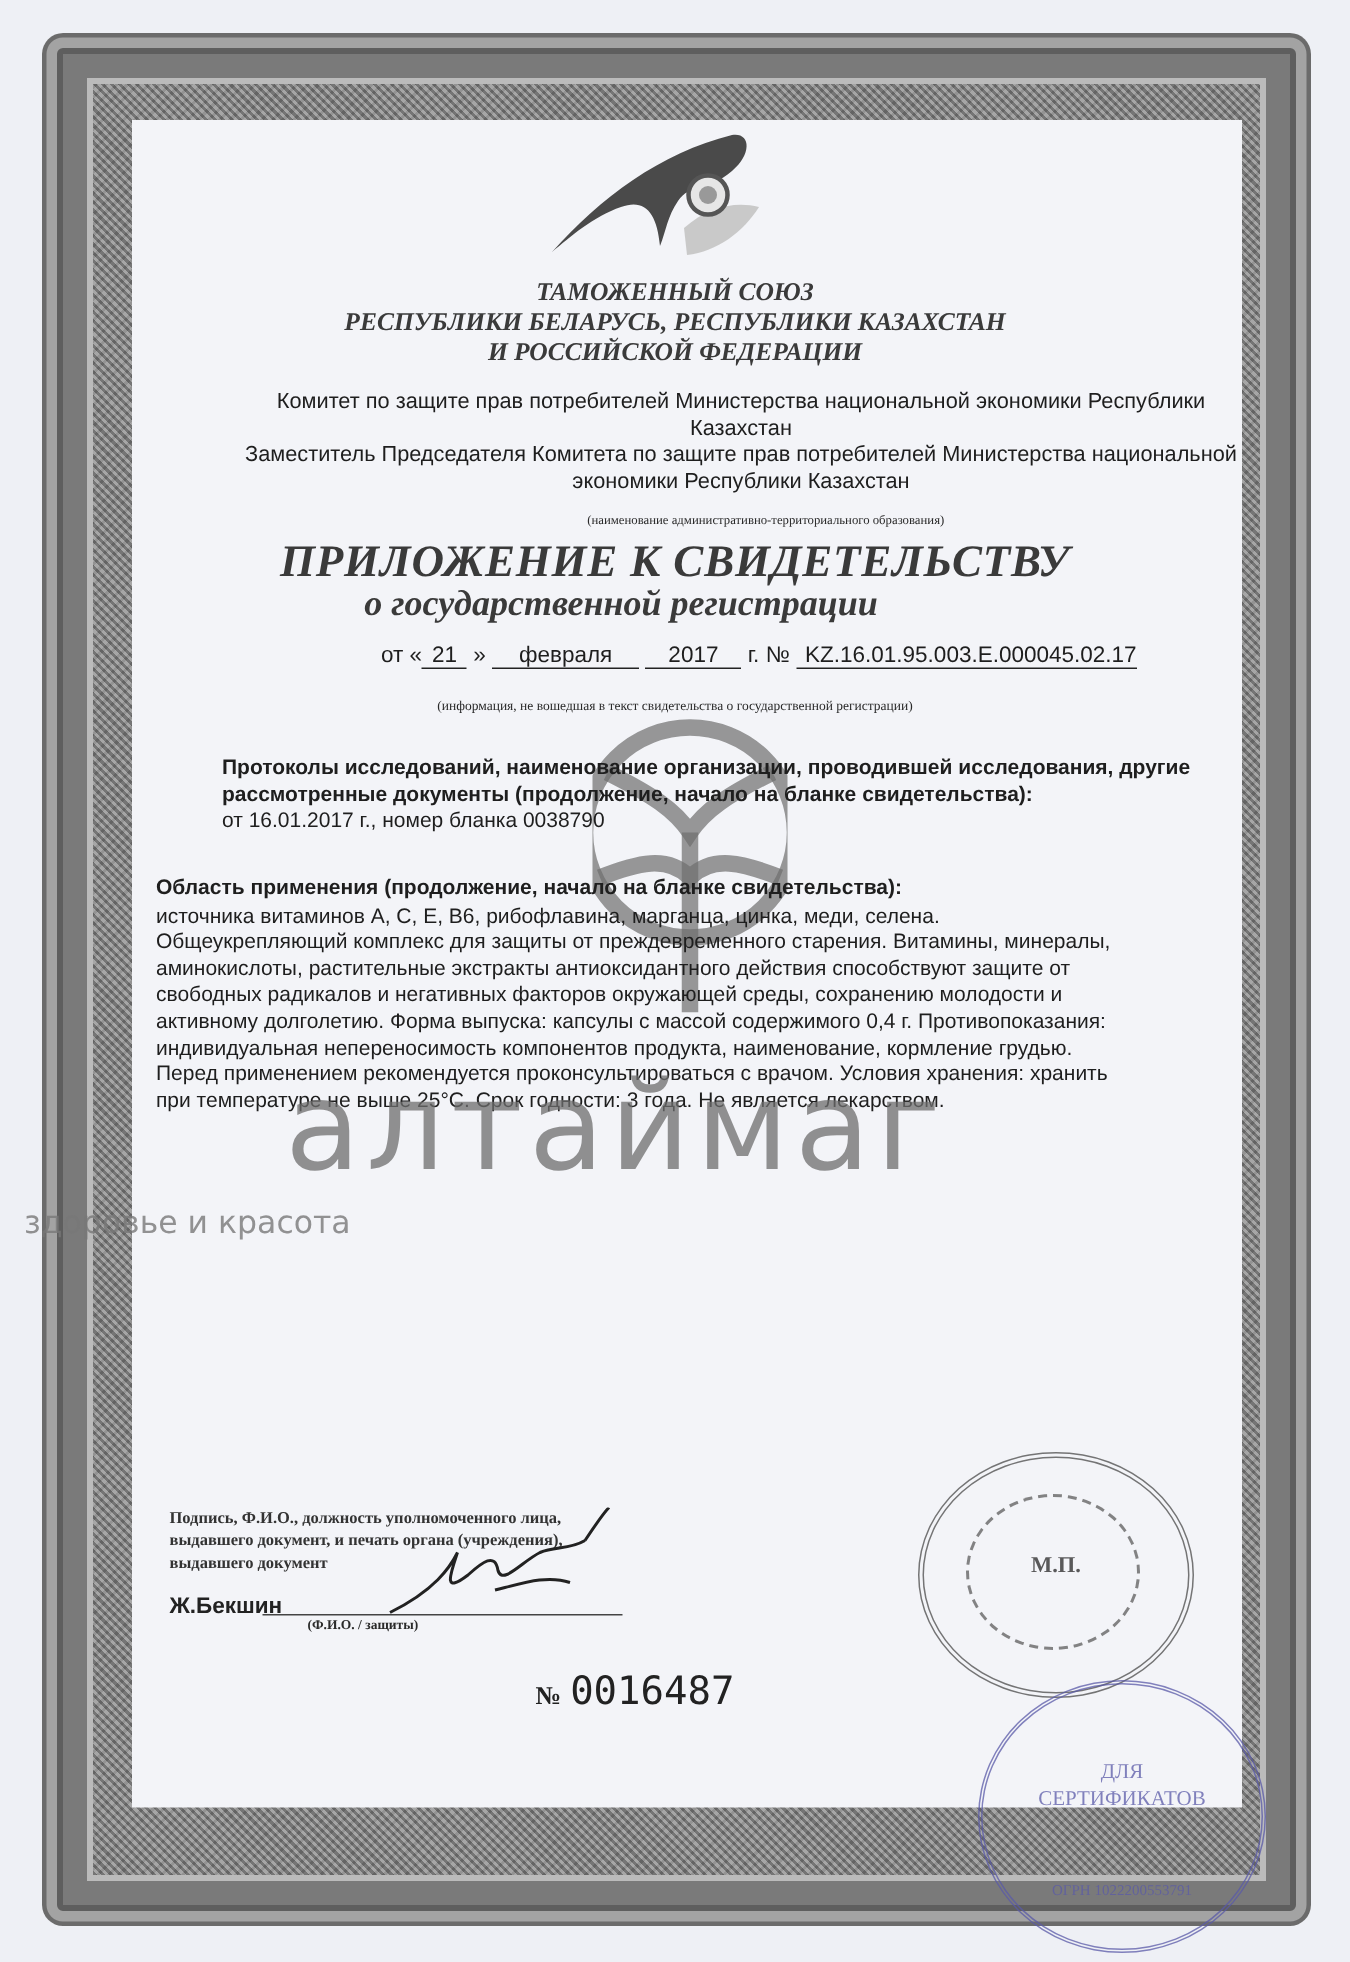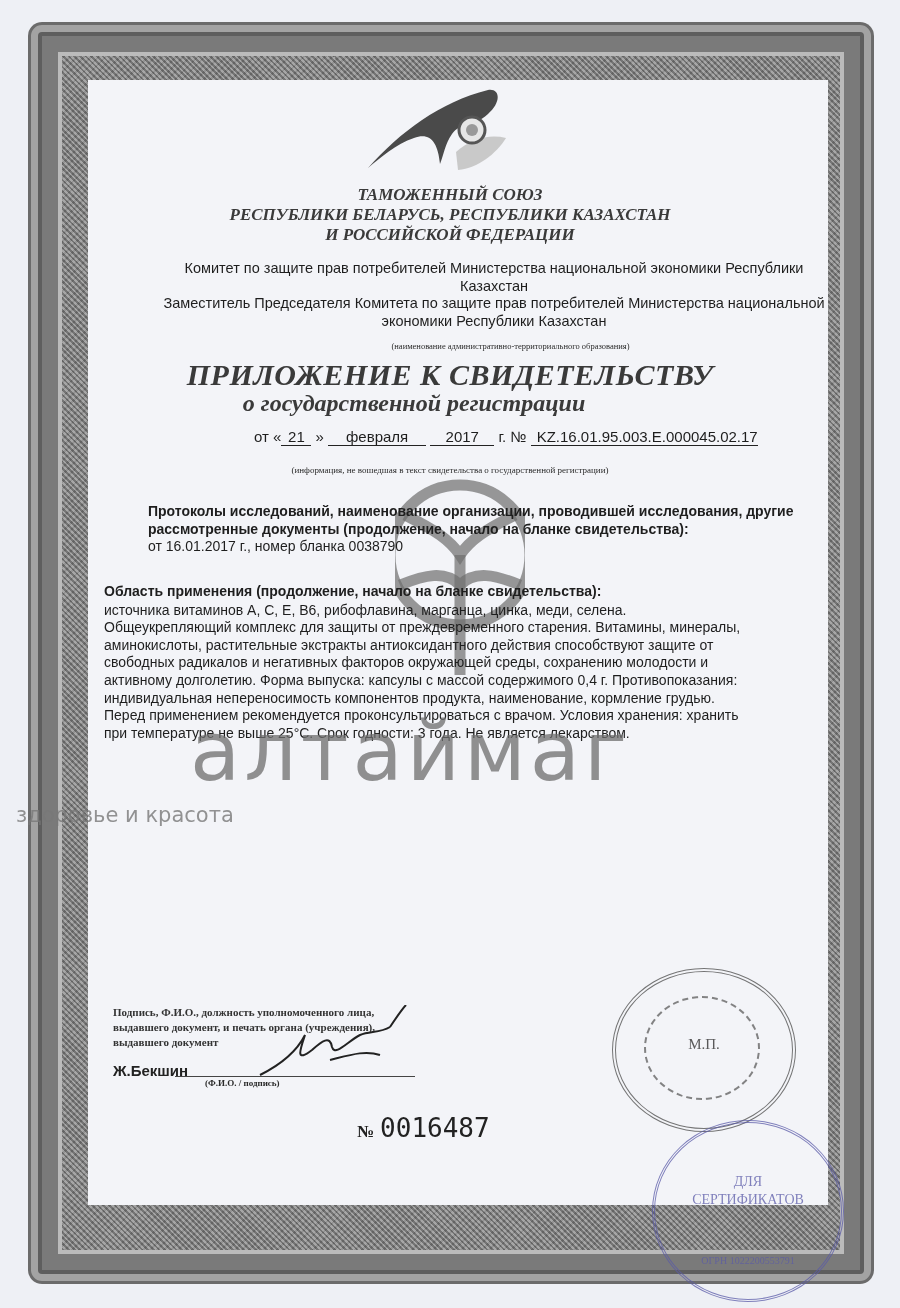--- a/index.html
+++ b/index.html
@@ -117,29 +117,29 @@
 <div class="abs wm-text">алтаймаг</div>
 <div class="abs wm-sub">здоровье и красота</div>
 
 <div class="abs serif sig-note">
   <div>Подпись, Ф.И.О., должность уполномоченного лица,</div>
   <div>выдавшего документ, и печать органа (учреждения),</div>
   <div>выдавшего документ</div>
 </div>
 <div class="abs signer">Ж.Бекшин</div>
 <div class="abs sig-line"></div>
-<div class="abs serif sig-caption">(Ф.И.О. / подпись)</div>
+<div class="abs serif sig-caption">(Ф.И.О. / защиты)</div>
 
 <svg class="abs" style="left:240px;top:1005px;" width="170" height="80" viewBox="0 0 170 80">
   <path d="M20 70 C50 55, 60 40, 65 30 C60 45, 55 58, 72 45 C82 36, 90 30, 92 42 C95 52, 108 36, 120 30 C130 26, 140 28, 150 22 M150 22 C158 10, 162 4, 166 0 M90 55 C110 50, 125 45, 140 50" fill="none" stroke="#222" stroke-width="2"></path>
 </svg>
 
 <div class="abs" style="left:612px;top:968px;width:176px;height:156px;border-radius:50%;border:4px double #555;opacity:0.8;">
   <div style="position:absolute;left:28px;top:24px;width:112px;height:100px;border-radius:50%;border:2px dashed #666;"></div>
-  <div class="serif" style="position:absolute;left:0;width:176px;top:64px;text-align:center;font-weight:normal;font-size:15px;color:#333;">М.П.</div>
+  <div class="serif" style="position:absolute;left:0;width:176px;top:64px;text-align:center;font-weight:bold;font-size:15px;color:#333;">М.П.</div>
 </div>
 
 <div class="abs" style="left:652px;top:1120px;width:186px;height:176px;border-radius:50%;border:3px double #5a5aa8;opacity:0.75;">
   <div class="serif" style="position:absolute;left:0;width:186px;top:50px;text-align:center;color:#5a5aa8;font-size:14px;line-height:18px;">
     <div>ДЛЯ</div>
     <div>СЕРТИФИКАТОВ</div>
   </div>
   <div class="serif" style="position:absolute;left:0;width:186px;top:132px;text-align:center;color:#5a5aa8;font-size:10px;">ОГРН 1022200553791</div>
 </div>
 

